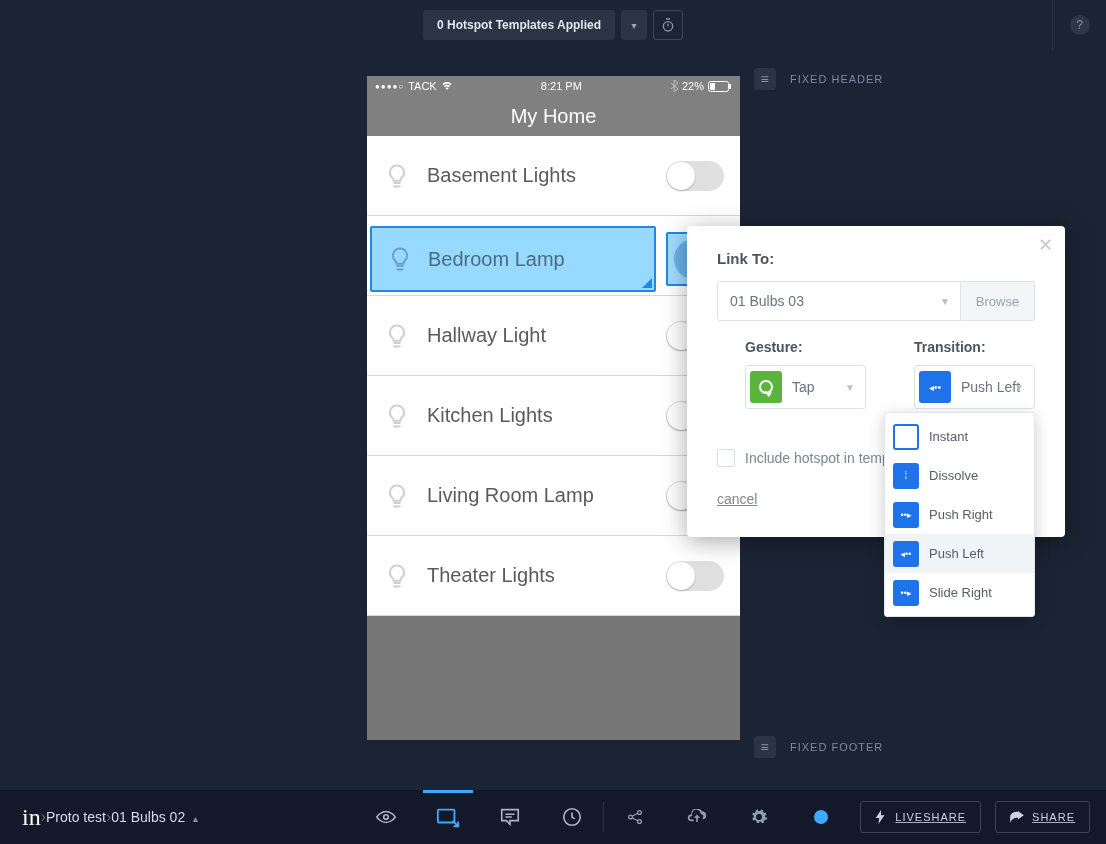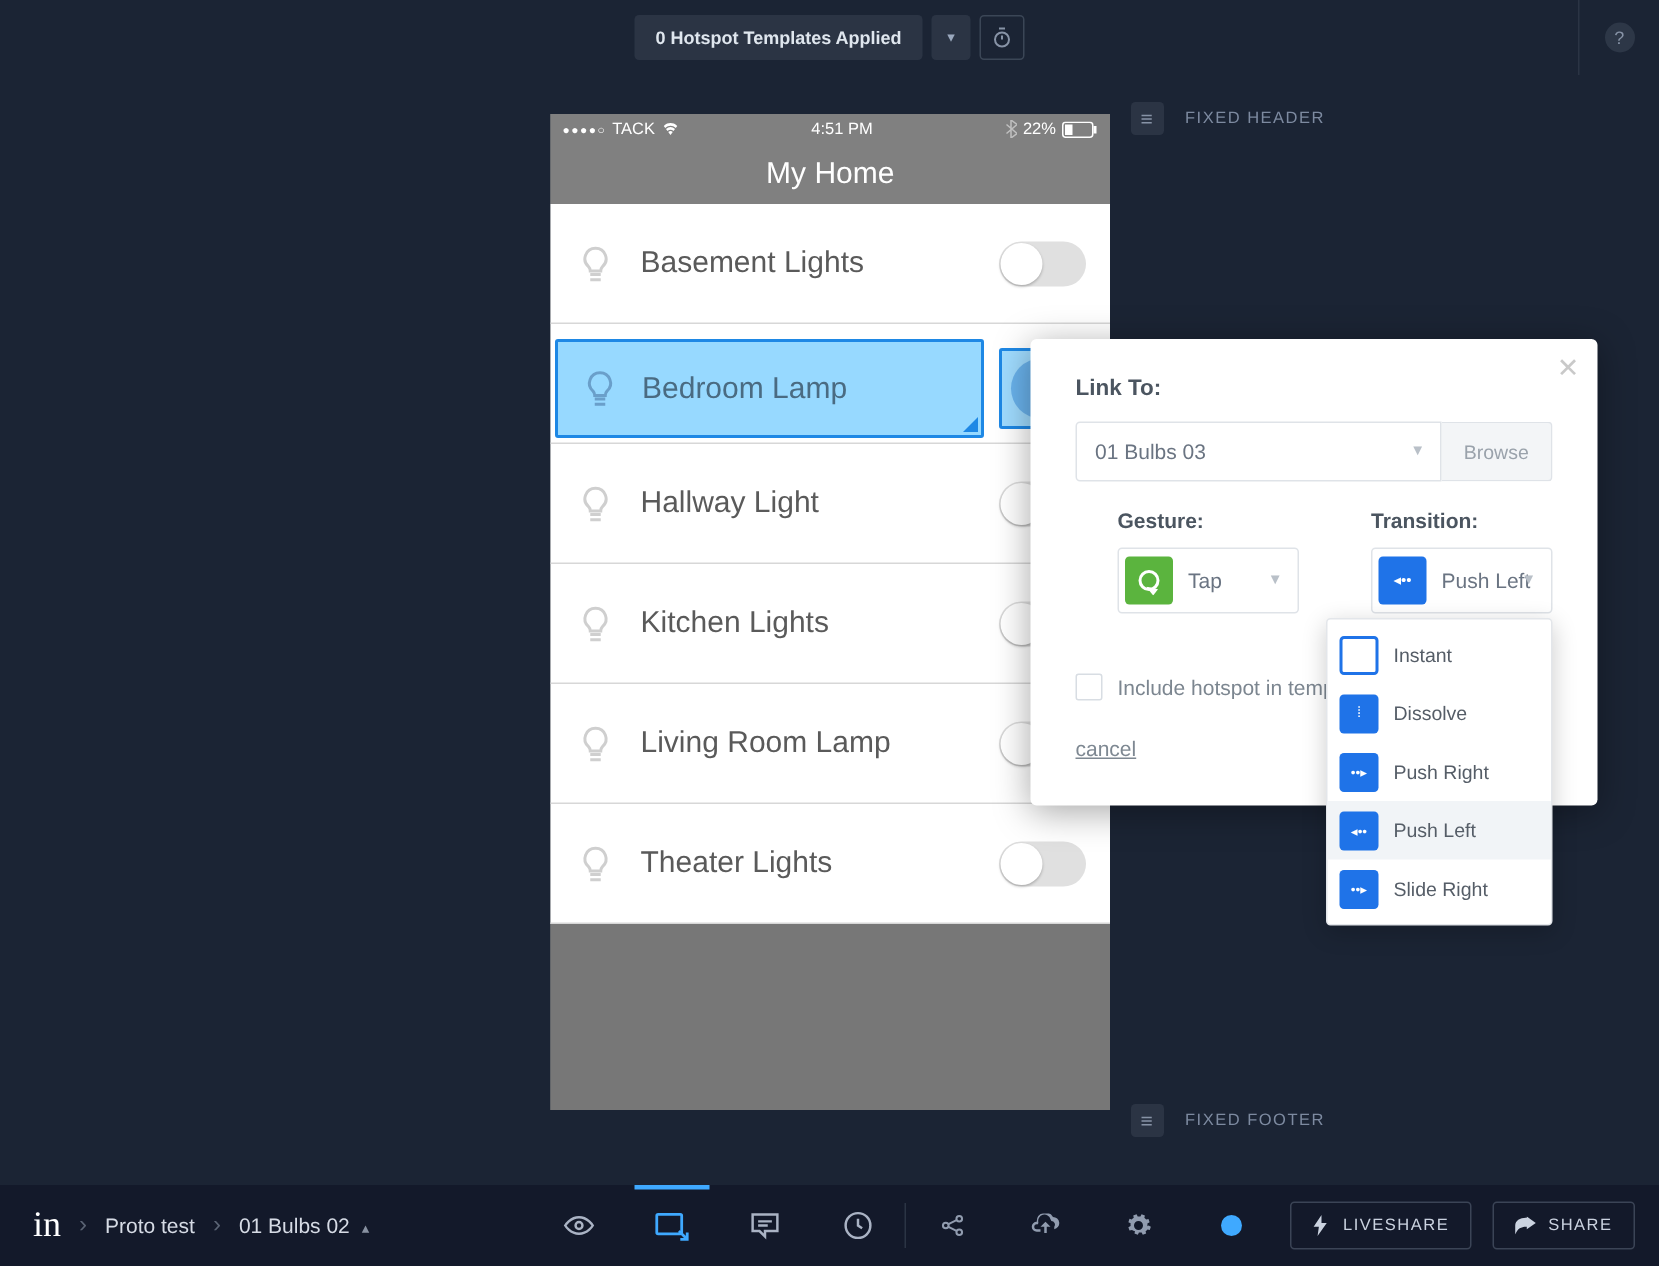--- a/index.html
+++ b/index.html
@@ -79,31 +79,31 @@
 .dd-item { height: 39px; display: flex; align-items: center; gap: 10px; padding: 0 8px; font-size: 13px; color: #555d67; }
 .dd-item.selected { background: #f1f4f7; }
 .dd-sq { width: 26px; height: 26px; border-radius: 3px; display: flex; align-items: center; justify-content: center; flex-shrink: 0; }
 .dd-sq.empty { border: 2px solid #1f73e8; background: #fff; }
 .dd-sq.blue { background: #1f73e8; color: #fff; }
 .dd-dots { color: #fff; font-size: 10px; line-height: 1; display: flex; flex-direction: column; gap: 1px; }
 .dd-arrow { font-size: 9px; letter-spacing: 0; }
 
 
 .bottombar { position: absolute; left: 0; bottom: 0; width: 100%; height: 54px; background: #13192a; display: flex; align-items: center; color: #a9b2c3; }
-.bb-left { display: flex; align-items: center; padding-left: 22px; gap: 12px; flex: 1; }
+.bb-left { display: flex; align-items: center; padding-left: 22px; flex: 1; }
 .bblogo { font-family: "Brush Script MT", cursive; font-size: 24px; color: #fff; }
 .chev { color: #5a6374; font-size: 16px; }
 .crumb { font-size: 14px; color: #d6dbe5; }
 .scrcaret { font-size: 10px; color: #8891a1; margin-left: 4px; }
 .bb-tools { display: flex; align-items: center; height: 54px; }
 .bbtool { width: 62px; height: 54px; display: flex; align-items: center; justify-content: center; color: #aab3c4; }
 .bbtool.active { color: #3fa9ff; position: relative; }
 .bbtool.active::before { content: ""; position: absolute; top: 0; left: 6px; right: 6px; height: 3px; background: #3fa9ff; }
 .bbsep { width: 1px; height: 30px; background: #2b3444; }
-.bb-right { display: flex; align-items: center; gap: 14px; padding: 0 16px 0 8px; }
+.bb-right { display: flex; align-items: center; gap: 14px; padding: 0 16px 0 8px; text-decoration: underline; }
 .ghost-btn { height: 32px; padding: 0 14px; border: 1px solid #3b4456; border-radius: 3px; display: flex; align-items: center; gap: 8px; font-size: 11px; letter-spacing: 1px; color: #cbd3e0; }
 .smicon { color: #919caf; }
 .dot-blue { width: 14px; height: 14px; border-radius: 50%; background: #3fa9ff; }
 
 svg { display: block; } 
 
 </style>
 </head>
 <body>
 
@@ -136,21 +136,21 @@
   <div class="statusbar">
     <div class="sb-left">
       <span class="sb-dots">●●●●○</span>
       <span>TACK</span>
       <span class="wifi-icon">
         <svg viewBox="0 0 24 16">
             <path fill="#fff" d="M12 16l-3-4c1-.8 2-1.2 3-1.2s2 .4 3 1.2l-3 4zm-6-8c2-1.8 4-2.7 6-2.7s4 .9 6 2.7l-2 2.6c-1.3-1.1-2.6-1.7-4-1.7s-2.7.6-4 1.7L6 8zm-3-4C6 .8 9 0 12 0s6 .8 9 4l-2 2.6C16.7 4.5 14.4 3.6 12 3.6S7.3 4.5 5 6.6L3 4z"></path>
           </svg>
       </span>
     </div>
-    <span>4:51 PM</span>
+    <span>8:21 PM</span>
     <div class="sb-right">
       <span class="bt-icon">
         <svg width="8" height="12" viewBox="0 0 8 12" stroke="#fff" stroke-width="1" fill="none">
             <path d="M4 0v12l4-3-7-6m0 6l7-6-4-3"></path>
           </svg>
       </span>
       <span>22%</span>
       <span>
         <svg width="24" height="11" viewBox="0 0 24 11">
             <rect x="0.5" y="0.5" width="20" height="10" rx="2" fill="none" stroke="#fff"></rect>

